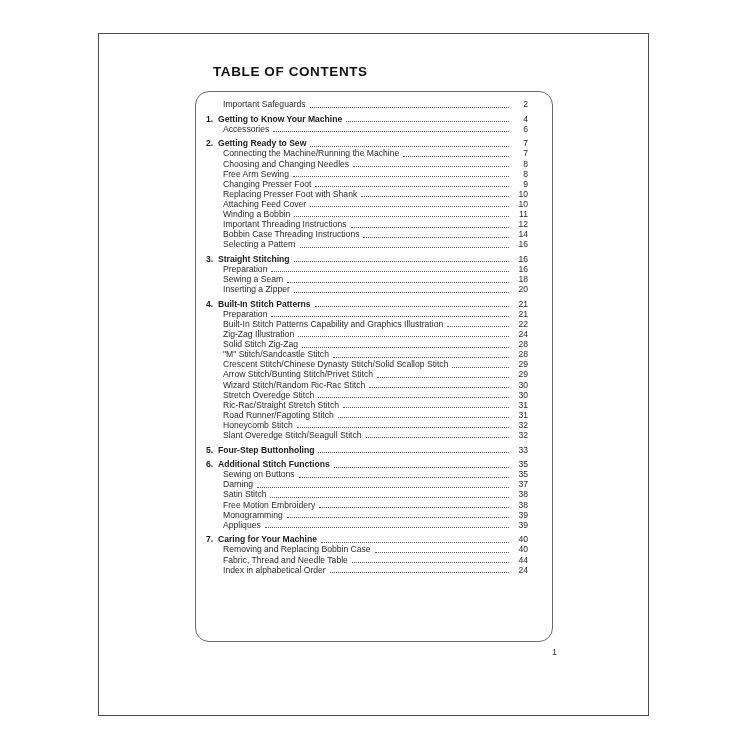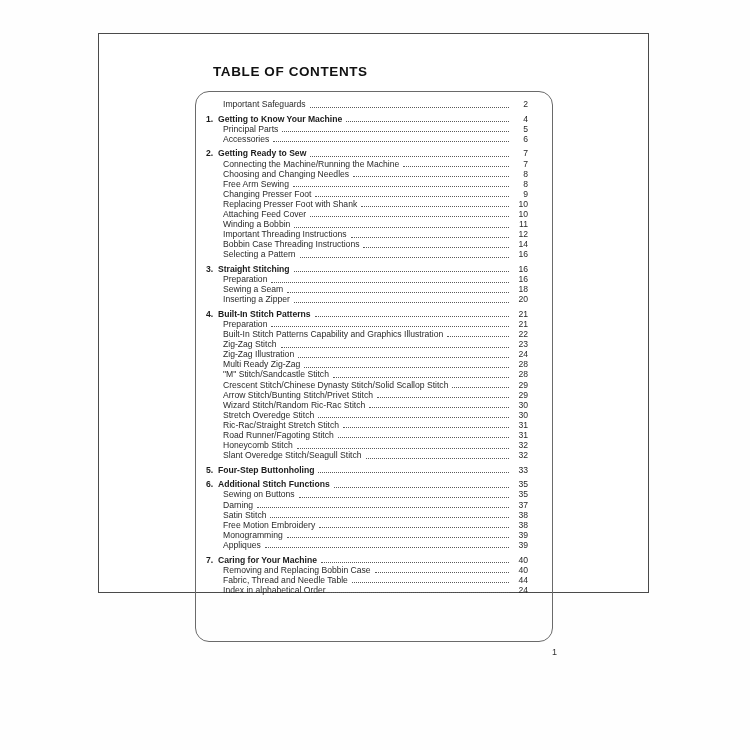--- a/index.html
+++ b/index.html
@@ -8,21 +8,21 @@
     width: 750px;
     height: 750px;
     background: #fefefe;
     font-family: "Liberation Sans", sans-serif;
   }
   .sheet {
     position: absolute;
     left: 98px;
     top: 33px;
     width: 551px;
-    height: 560px;
+    height: 683px;
     background: #ffffff;
     border: 1.5px solid #4a4a4a;
     box-sizing: border-box;
   }
   .heading {
     position: absolute;
     left: 114px;
     top: 30px;
     margin: 0;
     font-size: 13.5px;
@@ -97,25 +97,20 @@
         <span class="leader"></span>
         <span class="pg">2</span>
       </div>
       <div class="row chapter">
         <span class="num">1.</span>
         <span class="title">Getting to Know Your Machine</span>
         <span class="leader"></span>
         <span class="pg">4</span>
       </div>
       <div class="row indent">
-        <span class="title">Principal Parts</span>
-        <span class="leader"></span>
-        <span class="pg">5</span>
-      </div>
-      <div class="row indent">
         <span class="title">Accessories</span>
         <span class="leader"></span>
         <span class="pg">6</span>
       </div>
       <div class="row chapter">
         <span class="num">2.</span>
         <span class="title">Getting Ready to Sew</span>
         <span class="leader"></span>
         <span class="pg">7</span>
       </div>
@@ -200,31 +195,26 @@
         <span class="title">Preparation</span>
         <span class="leader"></span>
         <span class="pg">21</span>
       </div>
       <div class="row indent">
         <span class="title">Built-In Stitch Patterns Capability and Graphics Illustration</span>
         <span class="leader"></span>
         <span class="pg">22</span>
       </div>
       <div class="row indent">
-        <span class="title">Zig-Zag Stitch</span>
-        <span class="leader"></span>
-        <span class="pg">23</span>
-      </div>
-      <div class="row indent">
         <span class="title">Zig-Zag Illustration</span>
         <span class="leader"></span>
         <span class="pg">24</span>
       </div>
       <div class="row indent">
-        <span class="title">Multi Ready Zig-Zag</span>
+        <span class="title">Solid Stitch Zig-Zag</span>
         <span class="leader"></span>
         <span class="pg">28</span>
       </div>
       <div class="row indent">
         <span class="title">"M" Stitch/Sandcastle Stitch</span>
         <span class="leader"></span>
         <span class="pg">28</span>
       </div>
       <div class="row indent">
         <span class="title">Crescent Stitch/Chinese Dynasty Stitch/Solid Scallop Stitch</span>

